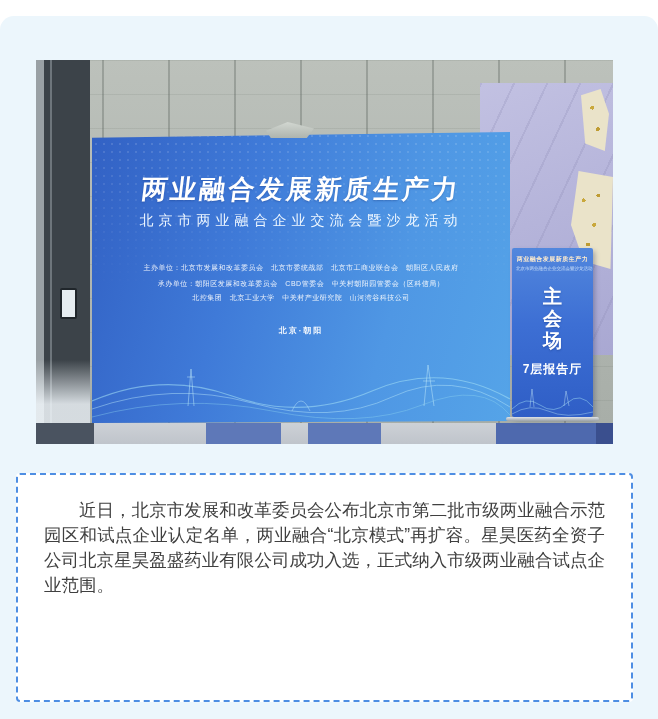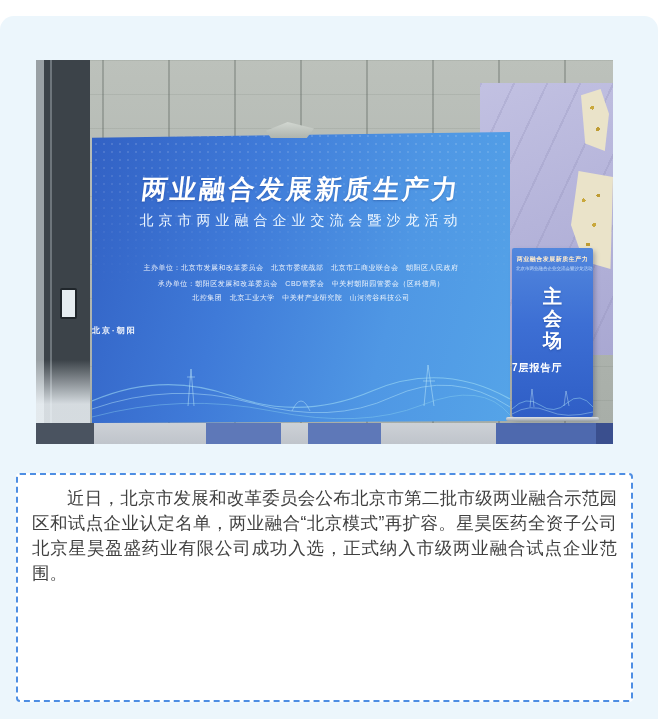--- a/index.html
+++ b/index.html
@@ -86,21 +86,21 @@
     font-size:14px;letter-spacing:5px;color:#eef7ff;white-space:nowrap;
   }
   .org{
     position:absolute;left:0;width:100%;text-align:center;
     font-size:7px;letter-spacing:.5px;color:rgba(255,255,255,.9);white-space:nowrap;
   }
   .org.l1{top:131px;}
   .org.l2{top:147px;}
   .org.l3{top:161px;}
   .scr-loc{
-    position:absolute;left:0;top:193px;width:100%;
+    position:absolute;left:0;top:193px;width:100%;text-align:center;
     font-size:8px;font-weight:bold;letter-spacing:2px;color:rgba(255,255,255,.95);
   }
   .scr-waves{position:absolute;left:0;bottom:0;width:100%;height:72px;}
   .wedge{
     position:absolute;left:230px;top:62px;width:48px;height:16px;z-index:4;
     background:linear-gradient(180deg,#d2d7d1,#aeb4ae);
     clip-path:polygon(0 55%,45% 0,100% 40%,85% 100%,10% 100%);
   }
   
   .banner{
@@ -117,22 +117,22 @@
     position:absolute;left:0;top:17px;width:100%;text-align:center;
     font-size:5px;color:rgba(225,240,255,.85);white-space:nowrap;transform:scale(.9);
   }
   .bn-hall{
     position:absolute;left:0;top:38px;width:100%;text-align:center;
     font-size:19px;line-height:22px;font-weight:bold;
     text-shadow:0 1px 2px rgba(20,50,120,.4);
   }
   .bn-hall span{display:block;}
   .bn-room{
-    position:absolute;left:0;top:113px;width:100%;text-align:left;
-    font-size:10px;font-weight:bold;letter-spacing:1px;
+    position:absolute;left:0;top:113px;width:100%;text-align:center;
+    font-size:12px;font-weight:bold;letter-spacing:1px;
   }
   .bn-sky{position:absolute;left:0;bottom:0;width:100%;height:40px;}
   .stand{
     position:absolute;left:470px;top:357px;width:93px;height:4px;z-index:5;
     background:linear-gradient(180deg,#dfe3e8,#9aa1a8);border-radius:2px;
   }
   
   .floor{
     position:absolute;left:0;top:363px;width:577px;height:21px;
     background:linear-gradient(180deg,#cdd1d6,#bfc4cb);
@@ -144,21 +144,21 @@
   .fs.s4{left:460px;width:100px;background:#4e69ae;}
   .fs.s5{left:560px;width:17px;background:#3a4f8e;}
   
   .article{
     position:absolute;left:16px;top:473px;width:617px;height:229px;
     box-sizing:border-box;background:#ffffff;
     border:2px dashed #4e8ee3;border-radius:4px;
     padding:11px 14px;
     font-size:17.5px;line-height:25px;color:#404040;text-align:justify;
   }
-  .article p{margin:0;text-indent:2em;}
+  .article p{margin:12px;text-indent:2em;}
 </style>
 </head>
 <body>
 
 <div class="panel"></div>
 
 <div class="photo">
   <div class="wall"></div>
 
   <div class="entrance">

